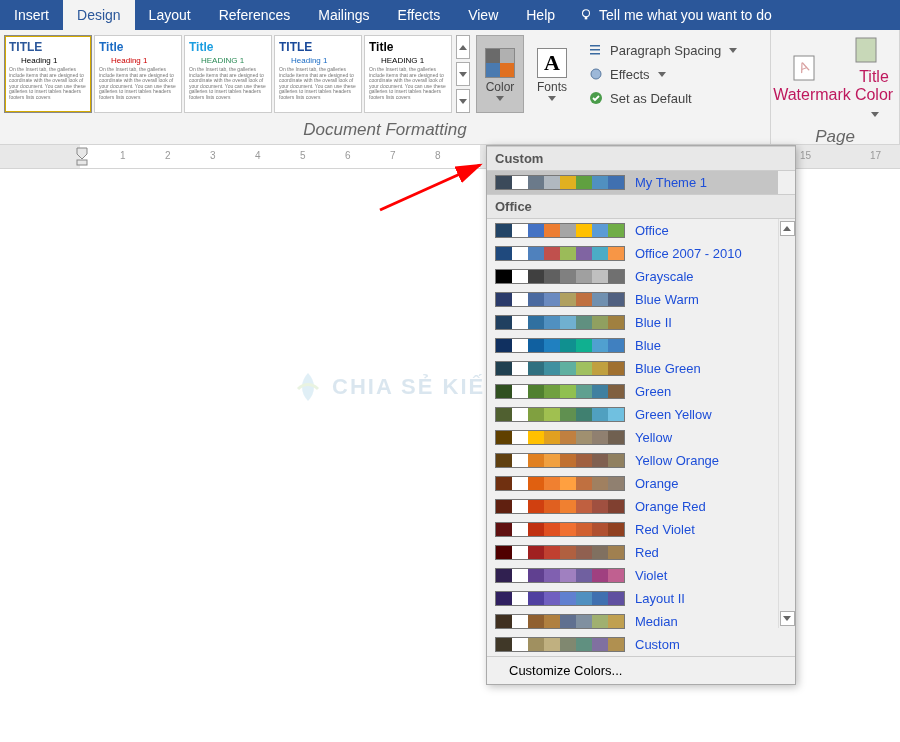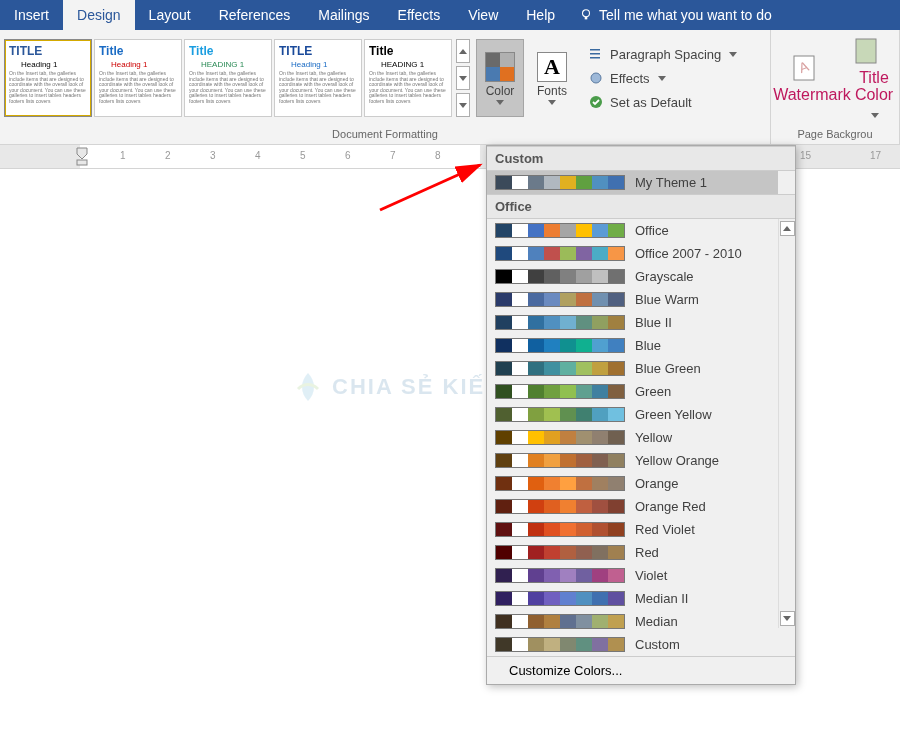--- a/index.html
+++ b/index.html
@@ -9,21 +9,21 @@
 .ribbon-tabs { background: #2b579a; height: 30px; display: flex; align-items: stretch; color: #fff; font-size: 14px; }
 .ribbon-tab { padding: 0 14px; display: flex; align-items: center; cursor: pointer; }
 .ribbon-tab.active { background: #f3f3f3; color: #2b579a; }
 .tell-me { display: flex; align-items: center; gap: 6px; padding: 0 10px; }
 .bulb { width: 14px; height: 14px; }
 
 
 .ribbon-body { background: #f3f3f3; height: 115px; border-bottom: 1px solid #d4d4d4; display: flex; position: relative; }
 .group { border-right: 1px solid #d4d4d4; display: flex; flex-direction: column; }
 .group-content { flex: 1; display: flex; align-items: center; padding: 4px; gap: 4px; }
-.group-label { font-size: 11px; text-align: center; color: #666; padding: 2px 12px 4px; }
+.group-label { font-size: 17px; text-align: center; color: #666; padding: 2px 12px 4px; font-style: italic; }
 
 
 .theme-gallery { display: flex; gap: 2px; }
 .theme-item { width: 88px; height: 78px; background: #fff; border: 1px solid #ccc; padding: 4px; font-size: 6px; overflow: hidden; }
 .theme-item.sel { border: 1px solid #888; box-shadow: 0 0 0 1px #d4aa00 inset; }
 .tt { font-size: 12px; font-weight: bold; display: block; }
 .th { font-size: 8px; display: block; margin: 2px 12px; }
 .gallery-scroll { width: 16px; display: flex; flex-direction: column; justify-content: space-between; height: 78px; }
 .gs-btn { width: 14px; height: 24px; border: 1px solid #adadad; background: #fff; display: flex; align-items: center; justify-content: center; font-size: 8px; cursor: pointer; }
 
@@ -64,21 +64,21 @@
 .colors-panel { position: absolute; left: 486px; top: 145px; width: 310px; background: #f0f0f0; border: 1px solid #aaa; box-shadow: 2px 2px 8px rgba(0,0,0,.25); z-index: 10; }
 .cp-header { background: #e8e8e8; font-weight: bold; font-size: 13px; padding: 4px 8px; color: #555; border-bottom: 1px solid #ccc; border-top: 1px solid #ccc; }
 .cp-body { max-height: 538px; overflow: hidden; position: relative; }
 .cp-scroll { position: absolute; right: 0; top: 0; bottom: 28px; width: 17px; background: #f0f0f0; border-left: 1px solid #ddd; display: flex; flex-direction: column; justify-content: space-between; align-items: center; padding: 2px 0; }
 .sc-btn { width: 15px; height: 15px; border: 1px solid #adadad; background: #fff; font-size: 8px; display: flex; align-items: center; justify-content: center; cursor: pointer; }
 .cp-list { padding: 0; margin-right: 17px; }
 .cp-item { display: flex; align-items: center; gap: 10px; padding: 2px 8px; cursor: pointer; height: 23px; }
 .cp-item.sel { background: #c5c5c5; }
 .swatch-row { display: flex; width: 130px; height: 15px; border: 1px solid #777; }
 .swatch-row div { flex: 1; }
-.cp-name { font-size: 13px; color: #404040; }
+.cp-name { font-size: 13px; color: #1d4ed8; }
 .cp-footer { border-top: 1px solid #ccc; padding: 6px 22px; font-size: 13px; cursor: pointer; height: 28px; display: flex; align-items: center; }
 
 
 .tri-down { width: 0; height: 0; border-left: 4px solid transparent; border-right: 4px solid transparent; border-top: 5px solid #666; display: inline-block; }
 .tri-up { width: 0; height: 0; border-left: 4px solid transparent; border-right: 4px solid transparent; border-bottom: 5px solid #666; display: inline-block; }
 </style>
 </head>
 <body>
 
 <div class="ribbon-tabs">
@@ -484,21 +484,21 @@
           <div class="swatch-row">
             <div style="background: rgb(48, 32, 96);"></div>
             <div style="background: rgb(255, 255, 255);"></div>
             <div style="background: rgb(80, 64, 160);"></div>
             <div style="background: rgb(112, 96, 192);"></div>
             <div style="background: rgb(96, 128, 208);"></div>
             <div style="background: rgb(80, 144, 192);"></div>
             <div style="background: rgb(64, 112, 176);"></div>
             <div style="background: rgb(96, 80, 160);"></div>
           </div>
-          <span class="cp-name">Median II</span>
+          <span class="cp-name">Layout II</span>
         </div>
         <div class="cp-item">
           <div class="swatch-row">
             <div style="background: rgb(64, 48, 32);"></div>
             <div style="background: rgb(255, 255, 255);"></div>
             <div style="background: rgb(144, 96, 48);"></div>
             <div style="background: rgb(176, 128, 64);"></div>
             <div style="background: rgb(96, 112, 144);"></div>
             <div style="background: rgb(128, 144, 160);"></div>
             <div style="background: rgb(160, 176, 112);"></div>

